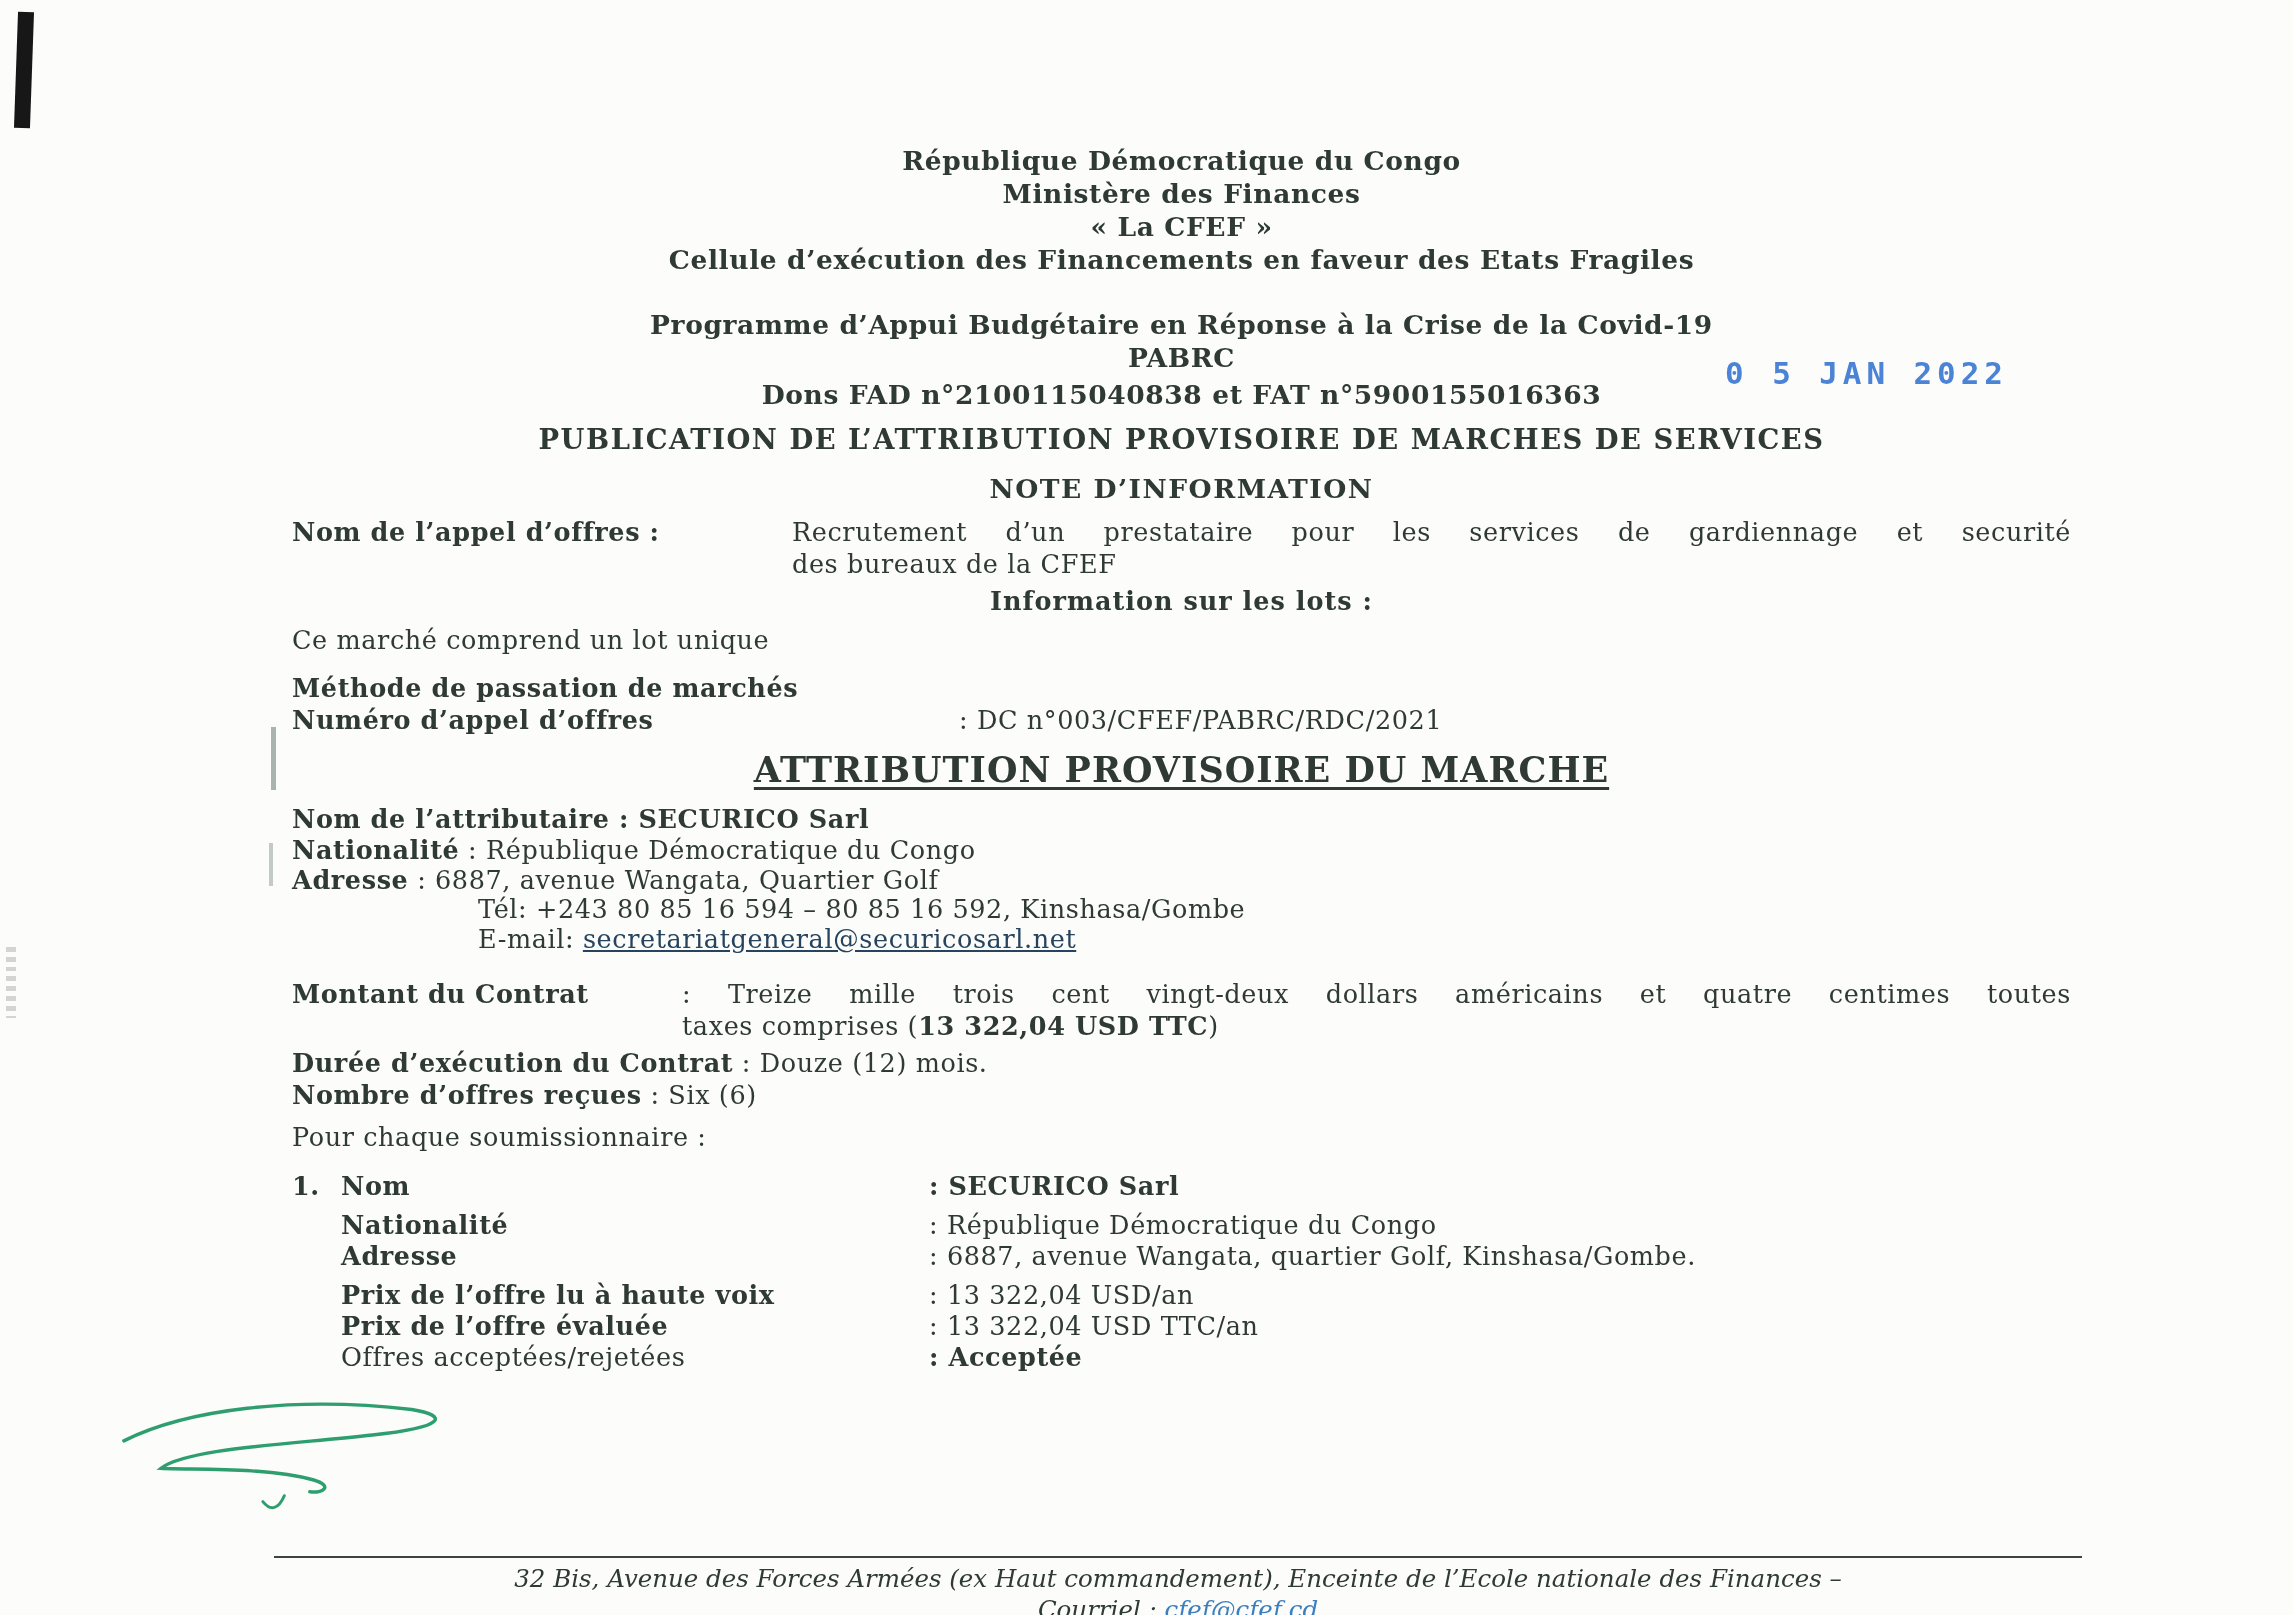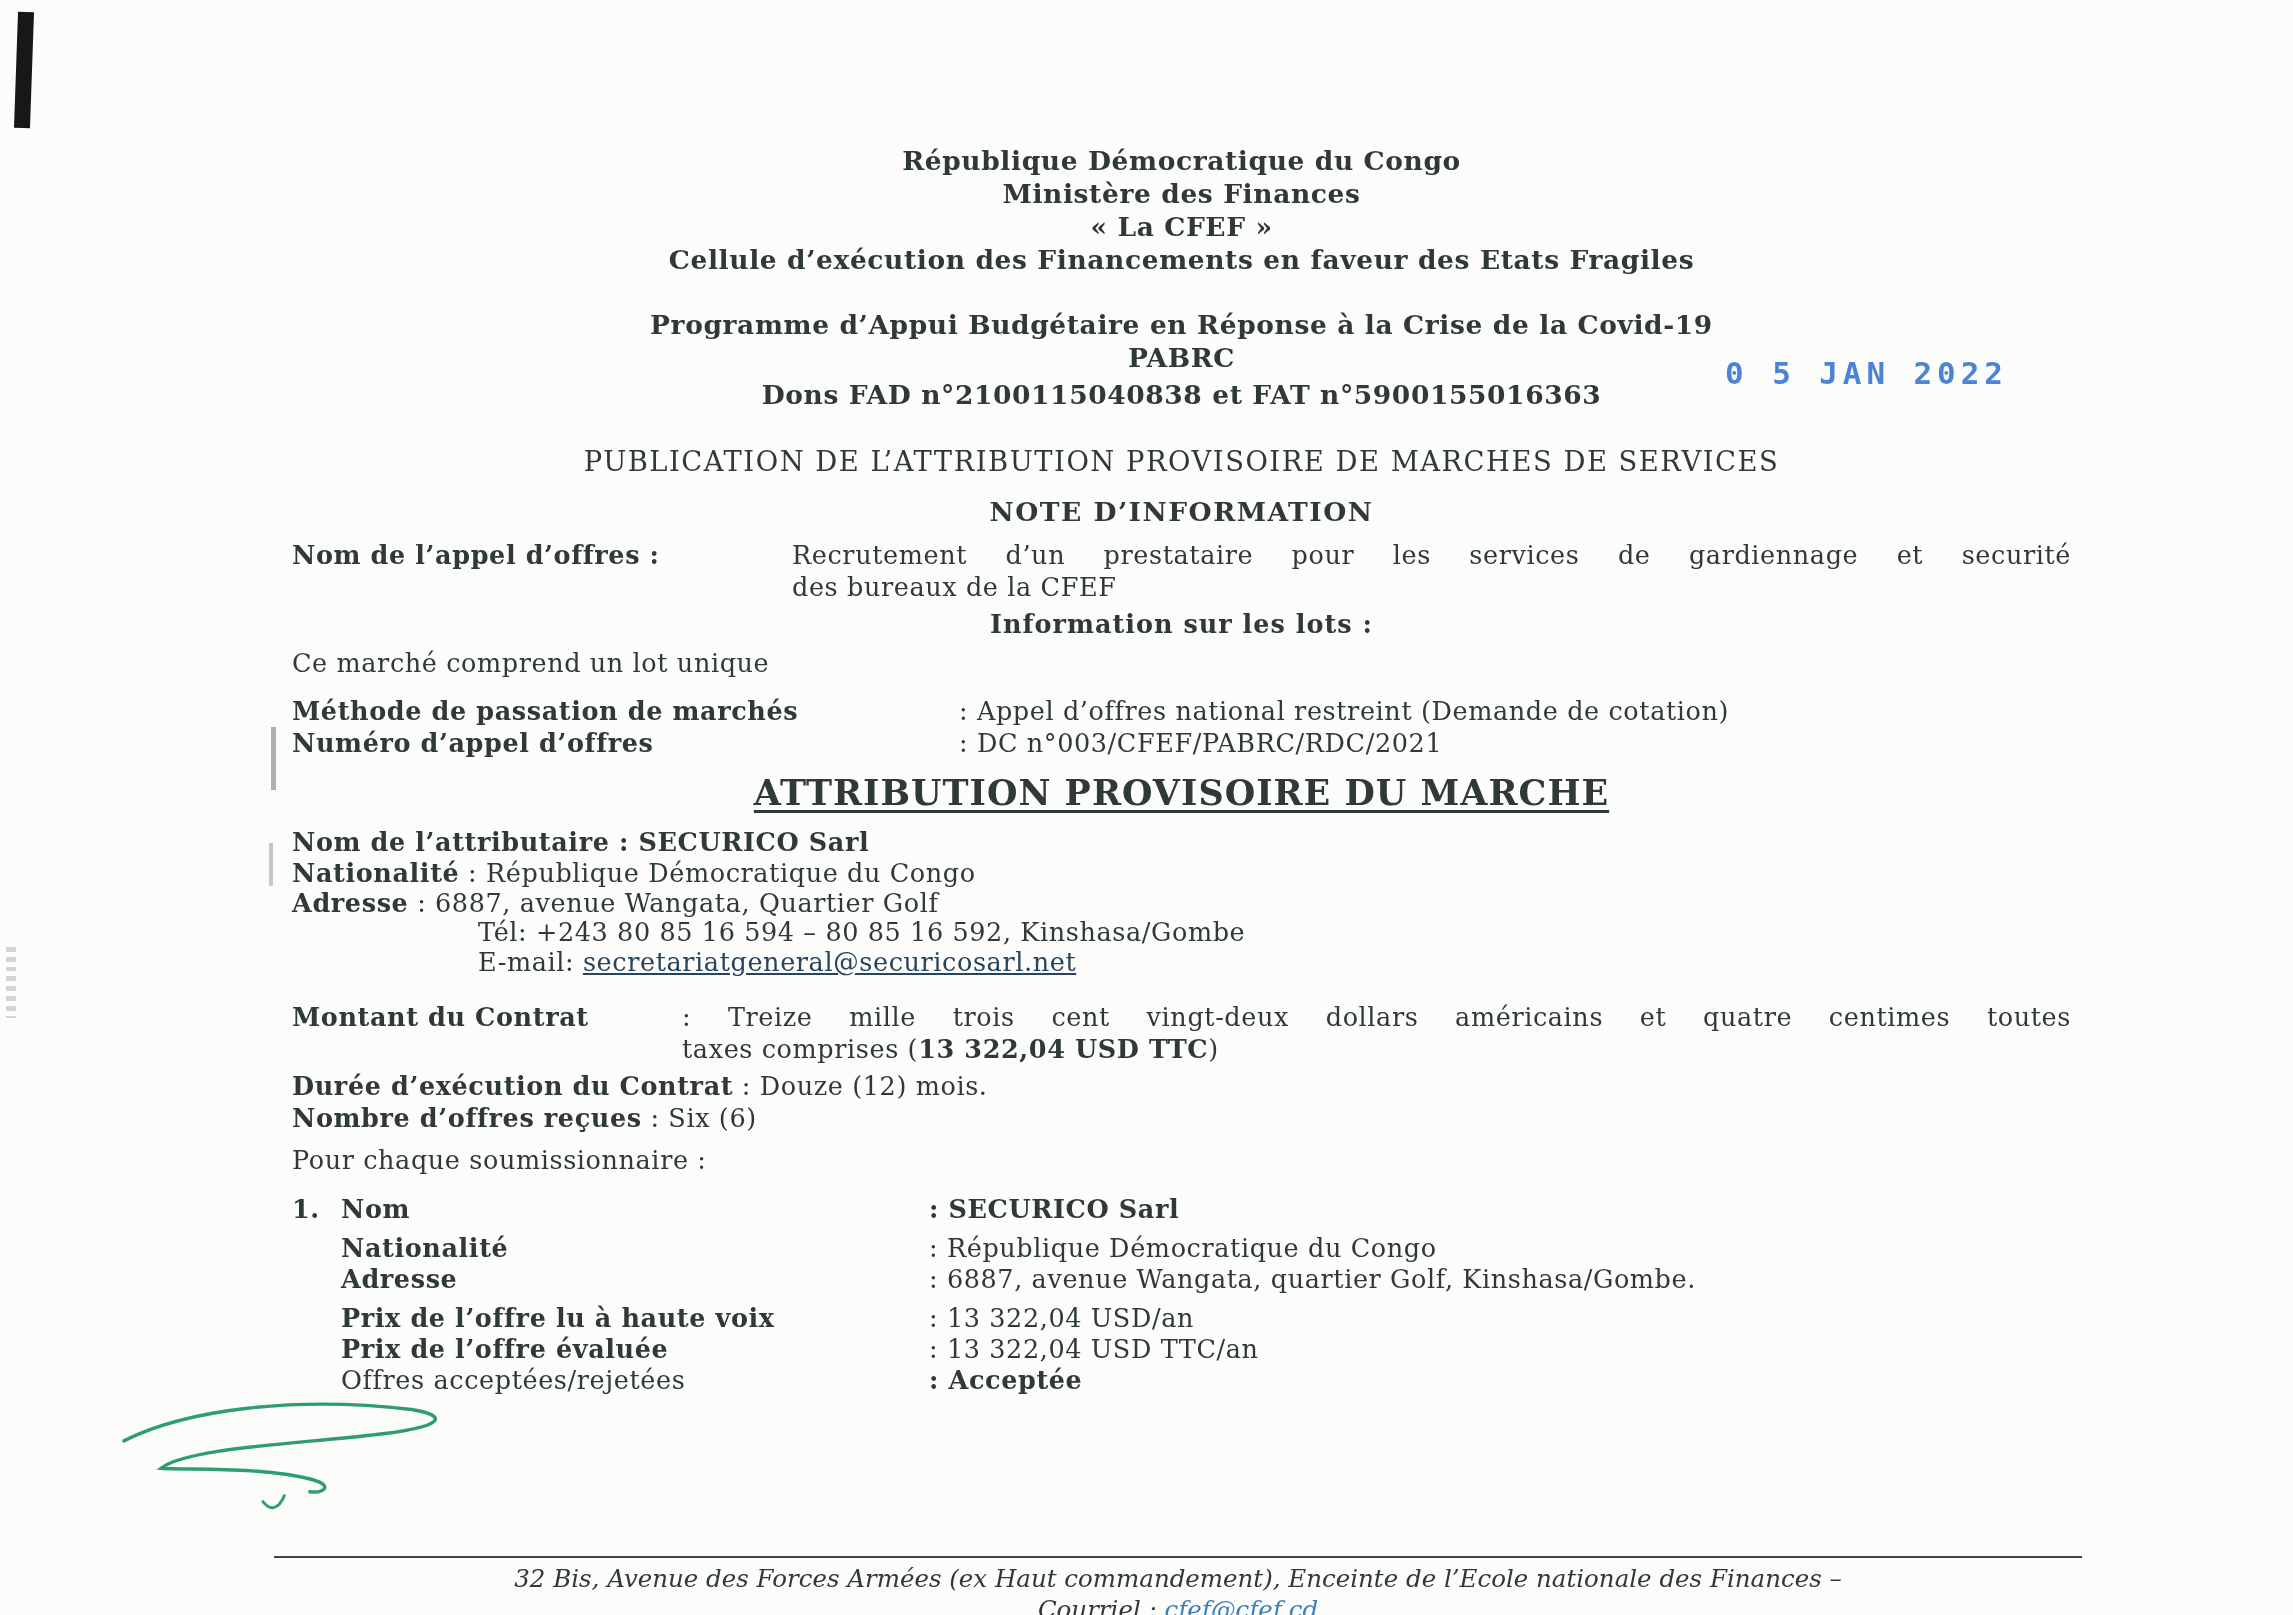--- a/index.html
+++ b/index.html
@@ -7,21 +7,21 @@
   body{
     width:2294px;height:1615px;background:#fcfcfb;position:relative;overflow:hidden;
     font-family:"DejaVu Serif","Liberation Serif",serif;color:#2e3a33;
   }
   .page{position:absolute;left:292px;top:145px;width:1779px;font-size:25.5px;line-height:1.25;letter-spacing:0.6px;}
   .center{text-align:center;}
   .b{font-weight:bold;}
   .hdr{font-weight:bold;font-size:26.5px;line-height:1.24;}
   .mt-program{margin-top:33px;}
   .mt-dons{margin-top:3.9px;}
-  .title-main{margin-top:33px;font-size:27.4px;letter-spacing:1.5px;font-weight:normal;text-align:center;}
+  .title-main{margin-top:10px;font-size:27.4px;letter-spacing:1.5px;font-weight:bold;text-align:center;}
   .title-note{margin-top:15.7px;font-size:26.5px;letter-spacing:1.5px;font-weight:bold;text-align:center;}
   .row{display:flex;align-items:flex-start;}
   .row .lbl{flex:0 0 auto;}
   .row .val{flex:1 1 auto;}
   .jlast{text-align:justify;text-align-last:justify;}
   .appel{margin-top:11.8px;}
   .appel .lbl{width:500px;font-weight:bold;}
   .lots-h{margin-top:5.9px;font-weight:bold;text-align:center;letter-spacing:1px;}
   .lots-b{margin-top:7px;}
   .pass{margin-top:15.7px;}
@@ -89,21 +89,20 @@
       <div>des bureaux de la CFEF</div>
     </div>
   </div>
 
   <div class="lots-h">Information sur les lots :</div>
   <div class="lots-b">Ce marché comprend un lot unique</div>
 
   <div class="pass">
     <div class="row">
       <div class="lbl">Méthode de passation de marchés</div>
-      <div class="val">: Appel d’offres national restreint (Demande de cotation)</div>
     </div>
     <div class="row">
       <div class="lbl">Numéro d’appel d’offres</div>
       <div class="val">: DC n°003/CFEF/PABRC/RDC/2021</div>
     </div>
   </div>
 
   <div class="attr-h">ATTRIBUTION PROVISOIRE DU MARCHE</div>
 
   <div class="attributaire">Nom de l’attributaire : SECURICO Sarl</div>

